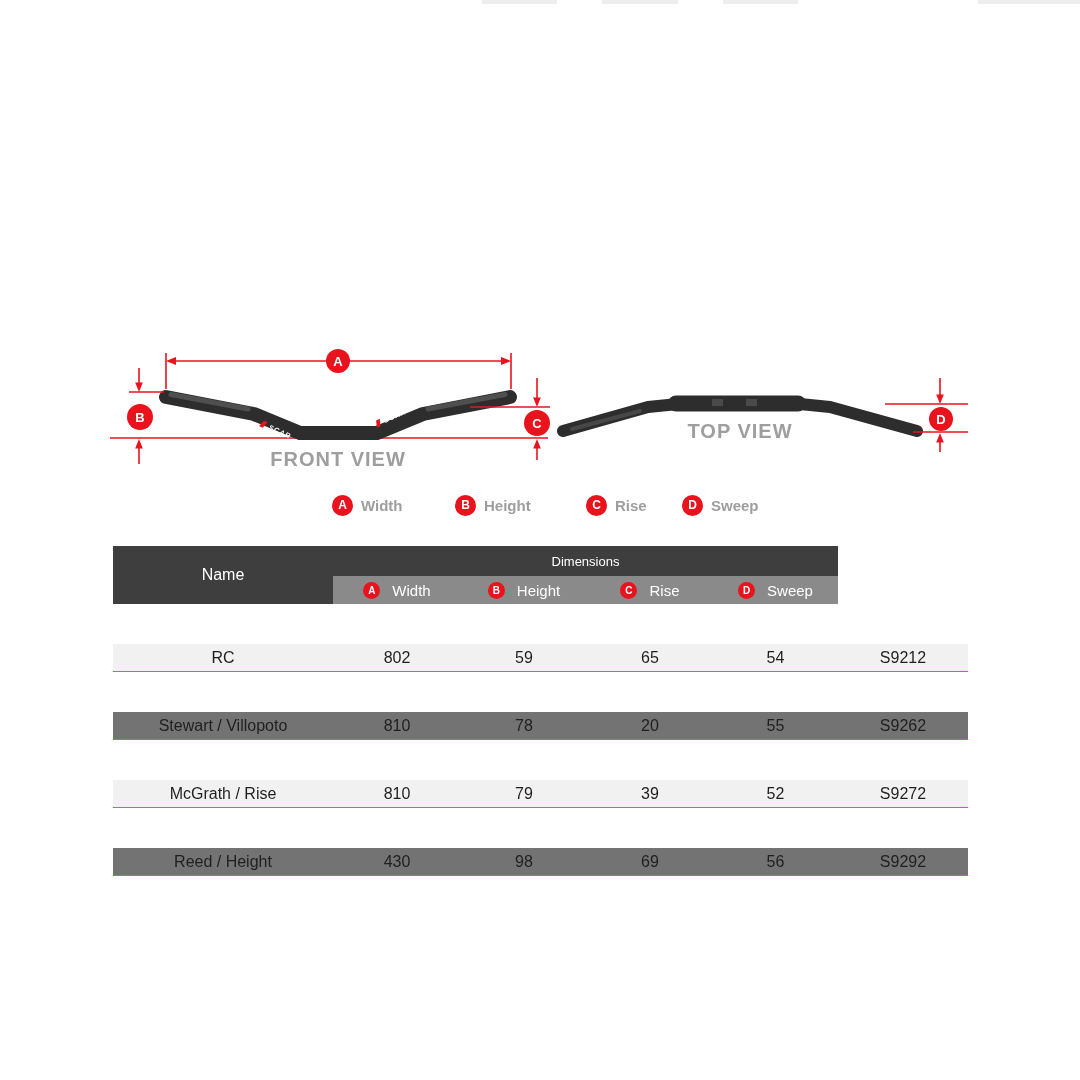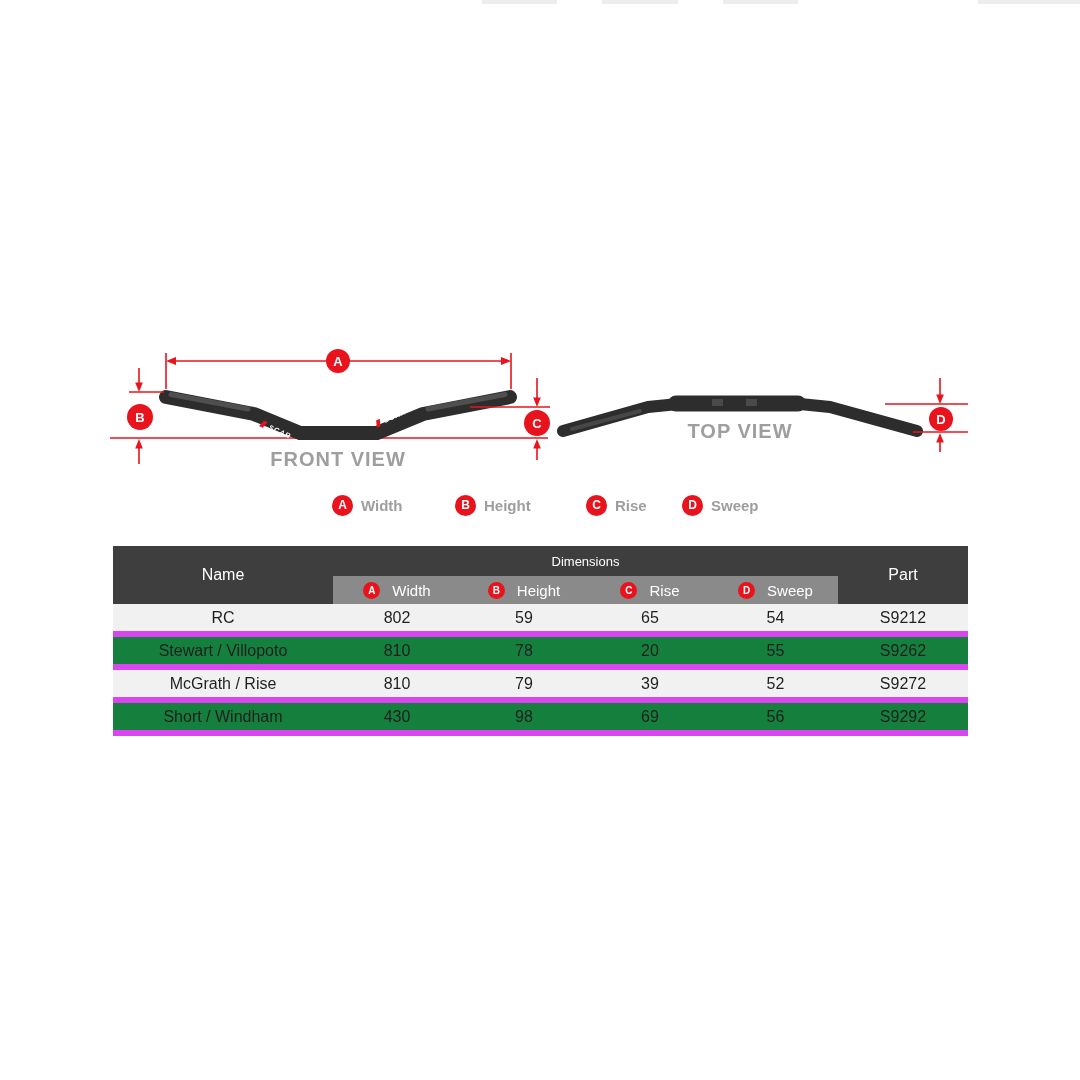--- a/index.html
+++ b/index.html
@@ -32,24 +32,24 @@
   
   .spec-table{position:absolute;left:113px;top:546px;width:855px;}
   .thead{display:grid;grid-template-columns:220px 128px 126px 126px 125px 130px;grid-template-rows:30px 28px;border-radius:15px;}
   .h-dark{background:#3e3e3e;color:#ffffff;display:flex;align-items:center;justify-content:center;font-size:16px;}
   .h-name{grid-area:1 / 1 / 3 / 2;}
   .h-dims{grid-area:1 / 2 / 2 / 6;font-size:13px;}
   .h-part{grid-area:1 / 6 / 3 / 7;}
   .h-sub{grid-row:2;background:#8a8a8a;color:#ffffff;display:flex;align-items:center;justify-content:center;gap:12px;font-size:15px;}
   .h-sub .dim-circle{width:17px;height:17px;font-size:10px;}
   .sub-w{grid-column:2;} .sub-h{grid-column:3;} .sub-r{grid-column:4;} .sub-s{grid-column:5;}
-  .trow{display:grid;grid-template-columns:220px 128px 126px 126px 125px 130px;height:27px;border-bottom:6px solid #d946ef;}
+  .trow{display:grid;grid-template-columns:220px 128px 126px 126px 125px 130px;height:27px;border-bottom:1px solid #d946ef;margin-top:40px;}
   .trow:first-of-type{border-top:2px solid #ffffff;}
   .row-light{background:#f1f1f1;}
-  .row-shaded{background:#15803d;}
+  .row-shaded{background:#737373;}
   .tcell{display:flex;align-items:center;justify-content:center;font-size:16px;color:#1f1f1f;}
 </style>
 </head>
 <body>
 
 <div class="top-frag frag1"></div>
 <div class="top-frag frag2"></div>
 <div class="top-frag frag3"></div>
 <div class="top-frag frag4"></div>
 
@@ -148,21 +148,20 @@
   <div class="legend-item li-d">
     <span class="dim-circle">D</span>
     <span class="legend-label">Sweep</span>
   </div>
 </div>
 
 <div class="spec-table">
   <div class="thead">
     <div class="h-dark h-name">Name</div>
     <div class="h-dark h-dims">Dimensions</div>
-    <div class="h-dark h-part">Part</div>
     <div class="h-sub sub-w">
       <span class="dim-circle">A</span>
       <span>Width</span>
     </div>
     <div class="h-sub sub-h">
       <span class="dim-circle">B</span>
       <span>Height</span>
     </div>
     <div class="h-sub sub-r">
       <span class="dim-circle">C</span>
@@ -192,20 +191,20 @@
   </div>
   <div class="trow row-light">
     <div class="tcell">McGrath / Rise</div>
     <div class="tcell">810</div>
     <div class="tcell">79</div>
     <div class="tcell">39</div>
     <div class="tcell">52</div>
     <div class="tcell">S9272</div>
   </div>
   <div class="trow row-shaded">
-    <div class="tcell">Short / Windham</div>
+    <div class="tcell">Reed / Height</div>
     <div class="tcell">430</div>
     <div class="tcell">98</div>
     <div class="tcell">69</div>
     <div class="tcell">56</div>
     <div class="tcell">S9292</div>
   </div>
 </div>
 
 </body></html>

